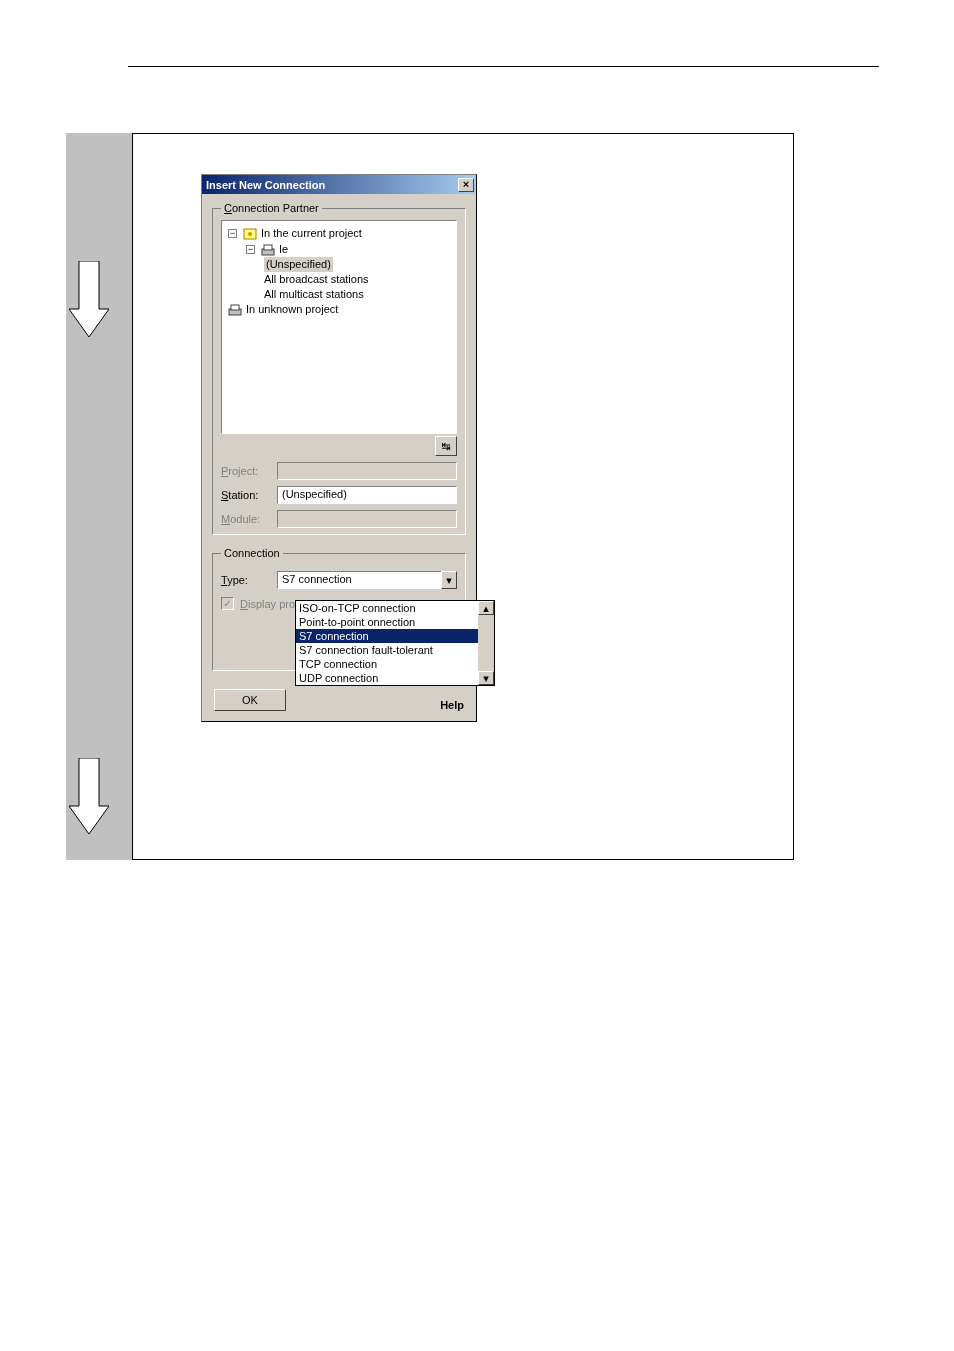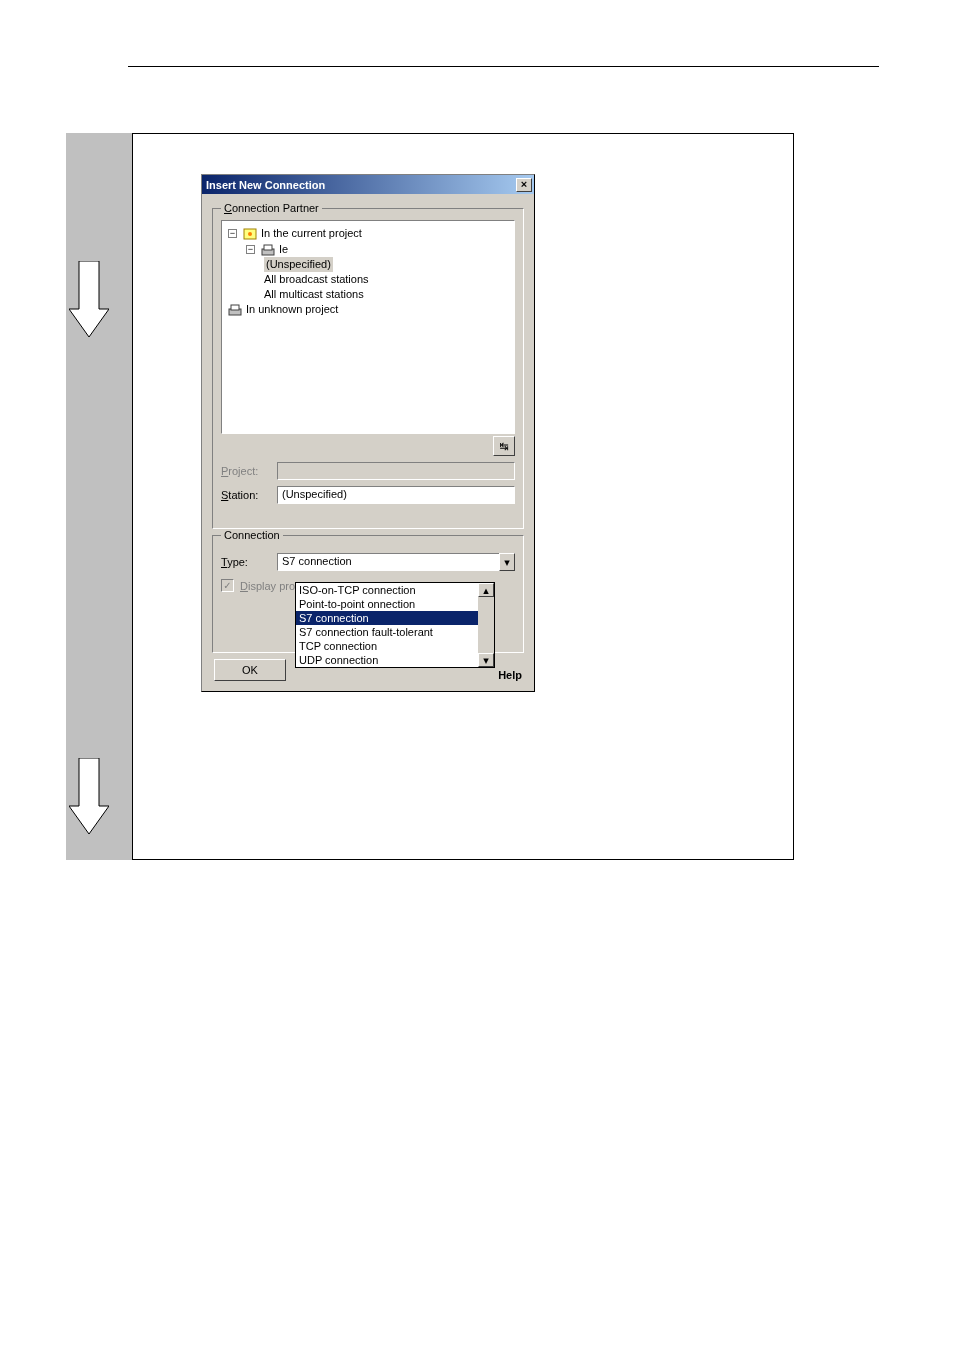--- a/index.html
+++ b/index.html
@@ -47,21 +47,21 @@
     width: 662px;
     height: 727px;
     border: 1px solid #000;
     background: #fff;
   }
   
   .dialog {
     position: absolute;
     left: 201px;
     top: 174px;
-    width: 334px;
+    width: 276px;
     background: #d4d0c8;
     border: 1px solid #808080;
     border-right-color: #000;
     border-bottom-color: #000;
   }
   .titlebar {
     height: 19px;
     background: linear-gradient(to right, #0a246a, #a6caf0);
     color: #fff;
     font-weight: bold;
@@ -83,22 +83,22 @@
     font-weight:bold;
     line-height:11px;
     text-align:center;
     font-family: Arial, sans-serif;
   }
   .pad { padding: 8px 10px 10px; }
   fieldset {
     border: 1px solid #fff;
     border-top-color: #808080;
     border-left-color: #808080;
-    margin: 0 0 0;
-    padding: 6px 8px 24px;
+    margin: 0 0 12px;
+    padding: 6px 8px 6px;
     position: relative;
   }
   legend {
     padding: 0 3px;
     color:#000;
   }
   .tree-area {
     background: #fff;
     border: 1px solid #808080;
     border-right-color:#fff;
@@ -321,20 +321,24 @@
         </div>
 
         <div class="field-row" style="margin-top:28px;">
           <span class="field-label"><span class="ul-letter">P</span>roject:</span>
           <div class="textbox disabled"></div>
         </div>
         <div class="field-row">
           <span class="field-label active"><span class="ul-letter">S</span>tation:</span>
           <div class="textbox">(Unspecified)</div>
         </div>
+        <div class="field-row">
+          <span class="field-label"><span class="ul-letter">M</span>odule:</span>
+          <div class="textbox disabled"></div>
+        </div>
       </fieldset>
 
       <fieldset class="conn-fieldset">
         <legend>Connection</legend>
         <div class="field-row">
           <span class="field-label active"><span class="ul-letter">T</span>ype:</span>
           <div class="combo">
             <div class="textbox">S7 connection</div>
             <div class="drop-btn">
                 <span>▾</span>

